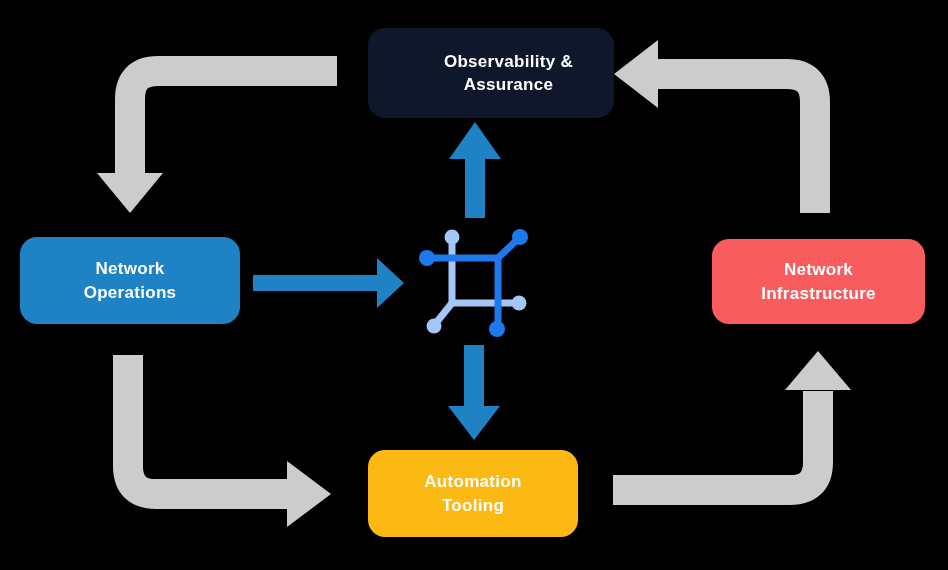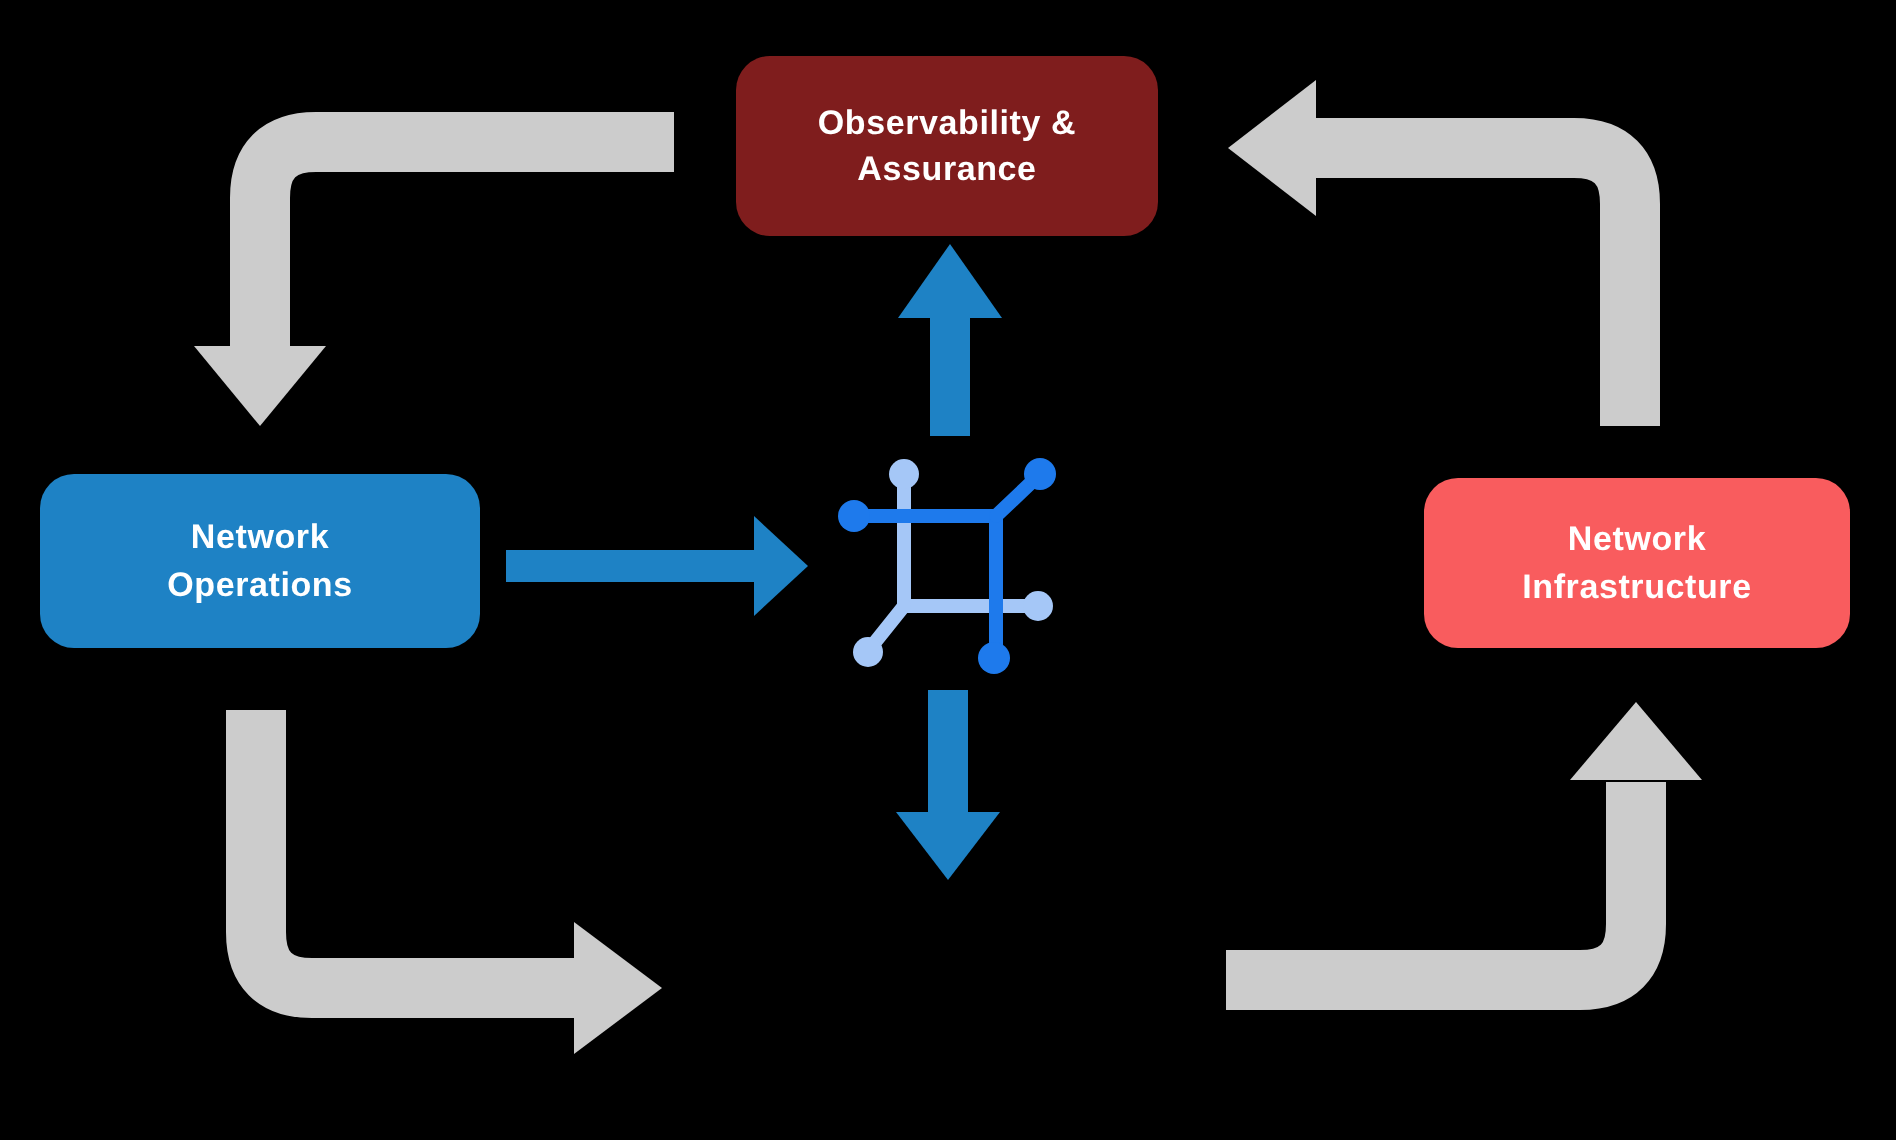--- a/index.html
+++ b/index.html
@@ -91,23 +91,25 @@
         <path d="M498 258 L518 239"></path>
       </g>
       <g fill="#1E7AEC">
         <circle cx="427" cy="258" r="8"></circle>
         <circle cx="520" cy="237" r="8"></circle>
         <circle cx="497" cy="329" r="8"></circle>
       </g>
     </g>
   </svg>
 
-  <div class="node" id="node-observability" style="background-color: #7f1d1d;">Observability &amp;
+  <div class="node" id="node-observability" style="background-color: #0f172a; padding-left: 35px;">Observability &amp;
 Assurance</div>
 
   <div class="node" id="node-operations" style="background-color: rgb(30, 130, 197);">Network
 Operations</div>
 
   <div class="node" id="node-infrastructure" style="background-color: rgb(249, 92, 94);">Network
 Infrastructure</div>
 
+  <div class="node" id="node-tooling" style="background-color: rgb(253, 185, 19);">Automation
+Tooling</div>
 
 </div>
 
 </body></html>

